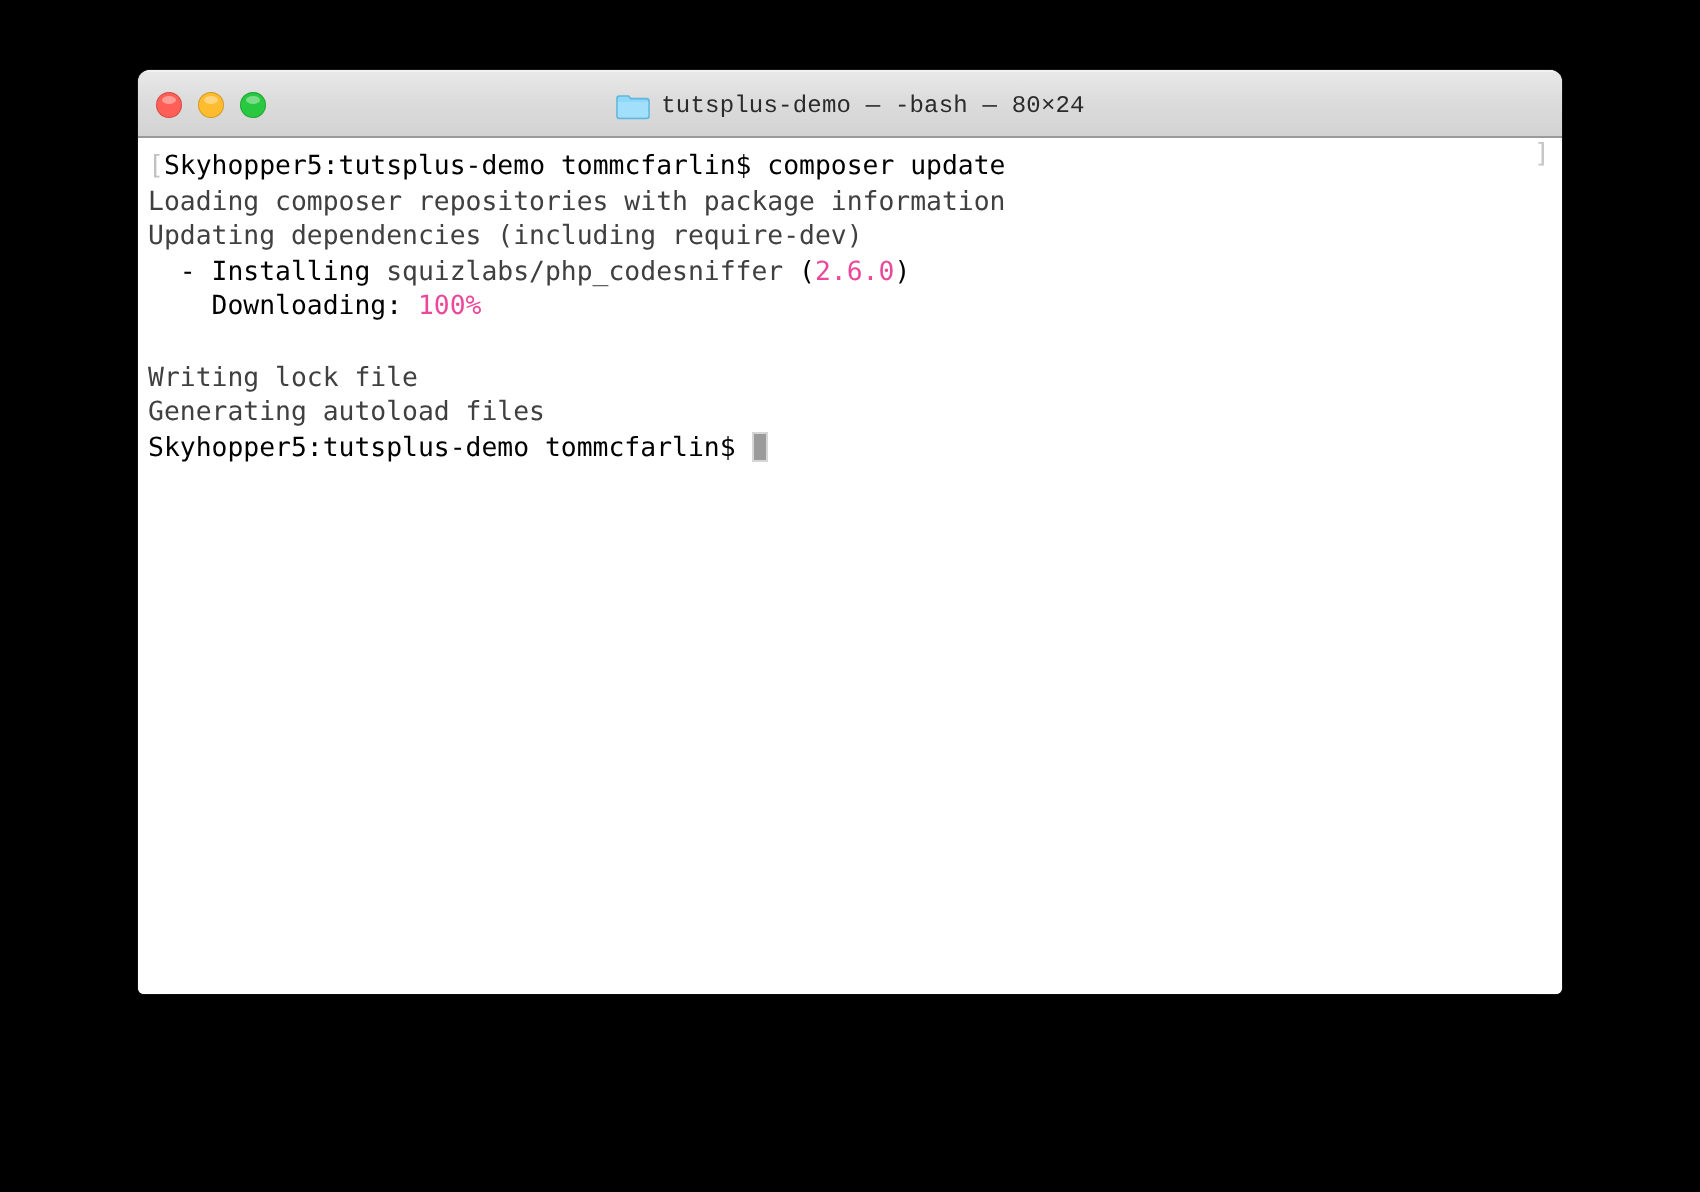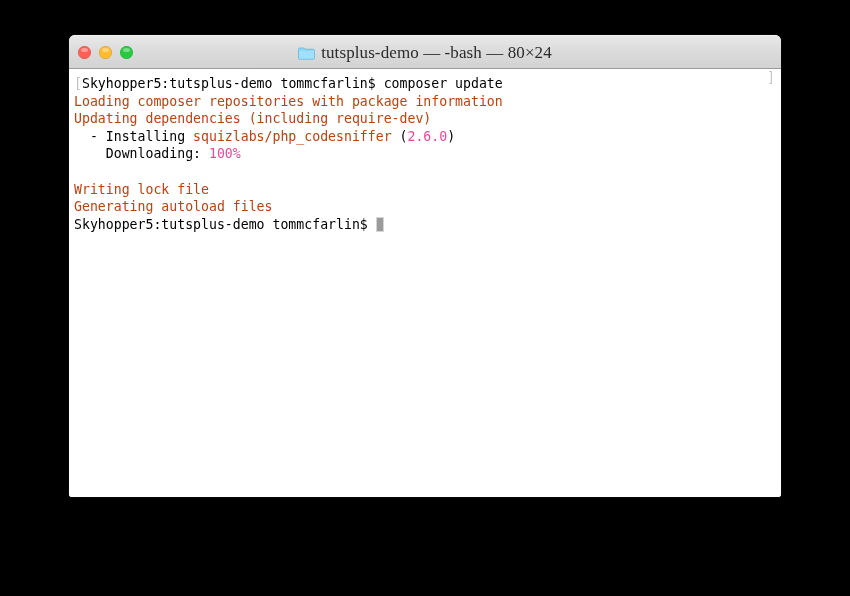--- a/index.html
+++ b/index.html
@@ -88,22 +88,22 @@
     gap: 6px;
     pointer-events: none;
   }
   .folder-icon {
     width: 17px;
     height: 14px;
     position: relative;
     flex: 0 0 auto;
   }
   .title-text {
-    font-family: Liberation Serif, serif;
-    font-size: 17px;
+    font-family: Liberation Mono, monospace;
+    font-size: 12px;
     color: #2b2b2b;
     letter-spacing: 0.1px;
     white-space: nowrap;
   }
 
   
   .term-body {
     position: relative;
     background: #ffffff;
     height: 480px;
@@ -118,21 +118,21 @@
     font-size: 13.2px;
     line-height: 17.6px;
     padding-left: 5px;
     white-space: pre;
     color: #000000;
   }
 
   .line { height: 17.6px; white-space: pre; }
 
   .c-default { color: #000000; }
-  .c-green   { color: #c2410c; }
+  .c-green   { color: #404040; }
   .c-yellow  { color: #ec4899; }
   .c-faint   { color: #c2c2c2; }
 
   .bracket-right {
     position: absolute;
     right: 6px;
     top: 0px;
     color: #c6c6c6;
     font-family: "DejaVu Sans Mono", "Liberation Mono", monospace;
     font-size: 13.2px;

